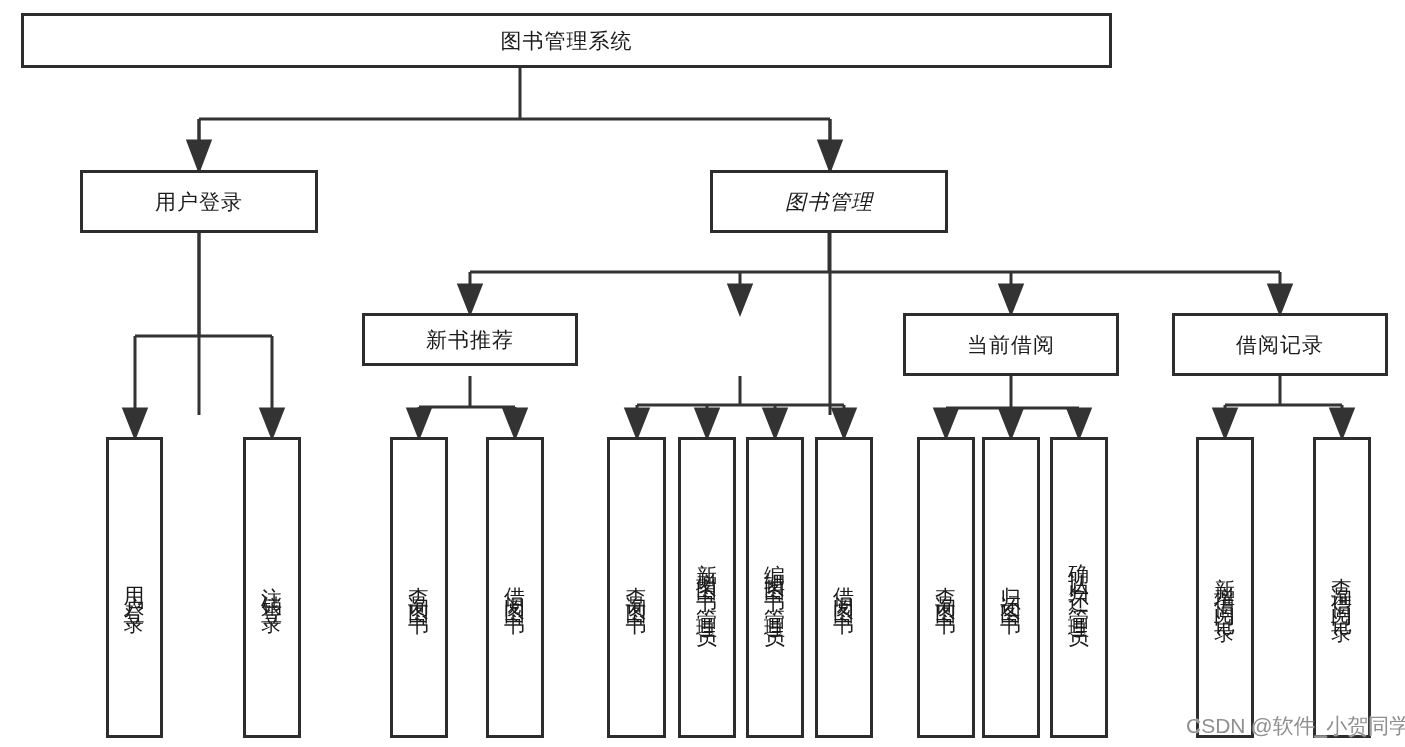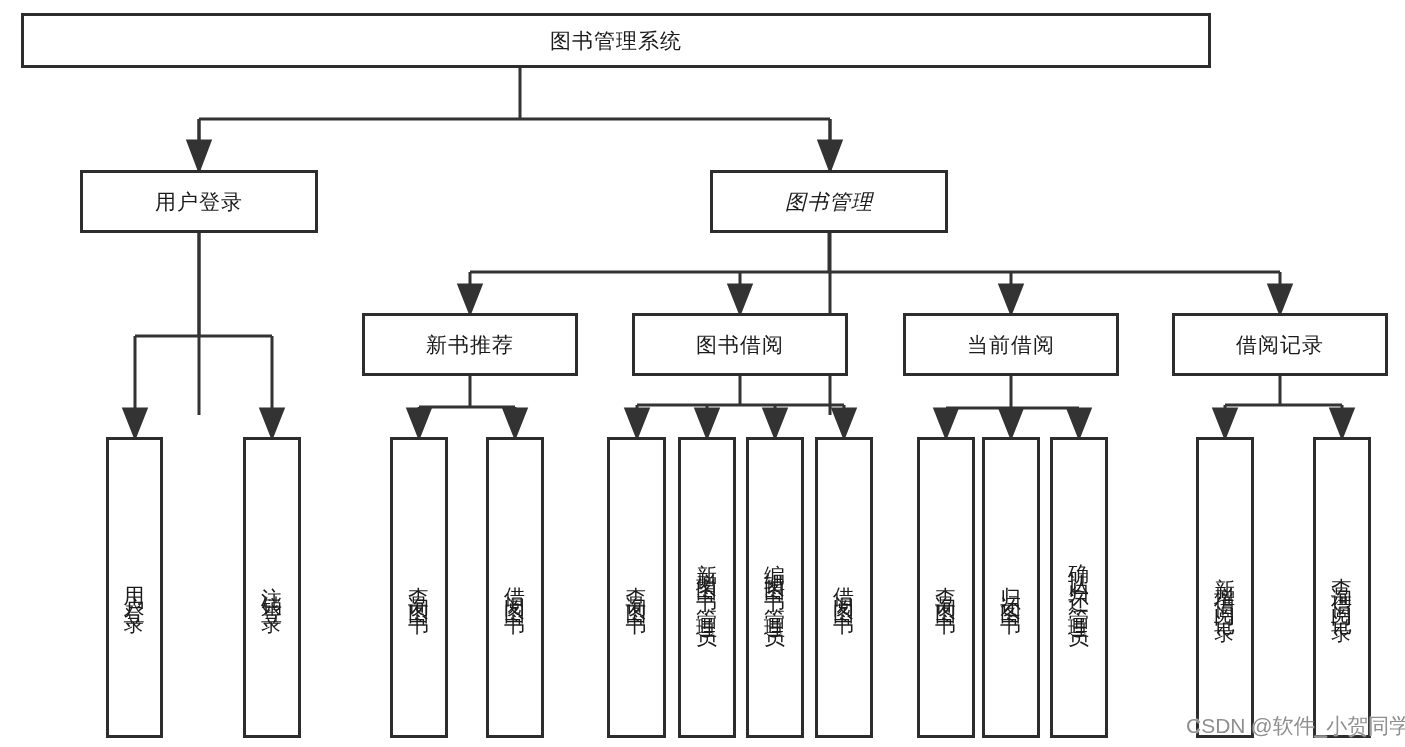--- a/index.html
+++ b/index.html
@@ -99,27 +99,26 @@
       </g>
 
       <g>
         <path fill="none" d="M1280 376 V405 M1225 405 H1342 M1225 405 V412 M1342 405 V412"></path>
         <polygon points="1214,409 1236,409 1225,437"></polygon>
         <polygon points="1331,409 1353,409 1342,437"></polygon>
       </g>
     </g>
   </svg>
 
-  <div class="node h-node" style="left:21px; top:13px; width:1190px; height:55px;">图书管理系统</div>
+  <div class="node h-node" style="left:21px; top:13px; width:1091px; height:55px;">图书管理系统</div>
 
   <div class="node h-node" style="left:80px; top:170px; width:238px; height:63px;">用户登录</div>
   <div class="node h-node" style="left:710px; top:170px; width:238px; height:63px;font-style:italic;">图书管理</div>
 
-  <div class="node h-node" style="left:362px; top:313px; width:216px; height:63px;">新书推荐</div>
-  <div class="node h-node" style="left:632px; top:313px; width:216px; height:63px;">图书借阅</div>
+  <div class="node h-node" style="left:362px; top:313px; width:216px; height:53px;">新书推荐</div>
   <div class="node h-node" style="left:903px; top:313px; width:216px; height:63px;">当前借阅</div>
   <div class="node h-node" style="left:1172px; top:313px; width:216px; height:63px;">借阅记录</div>
 
   <div class="node v-node" style="left:106px; top:437px; width:57px; height:301px;">用户登录</div>
   <div class="node v-node" style="left:243px; top:437px; width:58px; height:301px;">注销登录</div>
 
   <div class="node v-node" style="left:390px; top:437px; width:58px; height:301px;">查询图书</div>
   <div class="node v-node" style="left:486px; top:437px; width:58px; height:301px;">借阅图书</div>
 
   <div class="node v-node" style="left:607px; top:437px; width:59px; height:301px;">查询图书</div>

